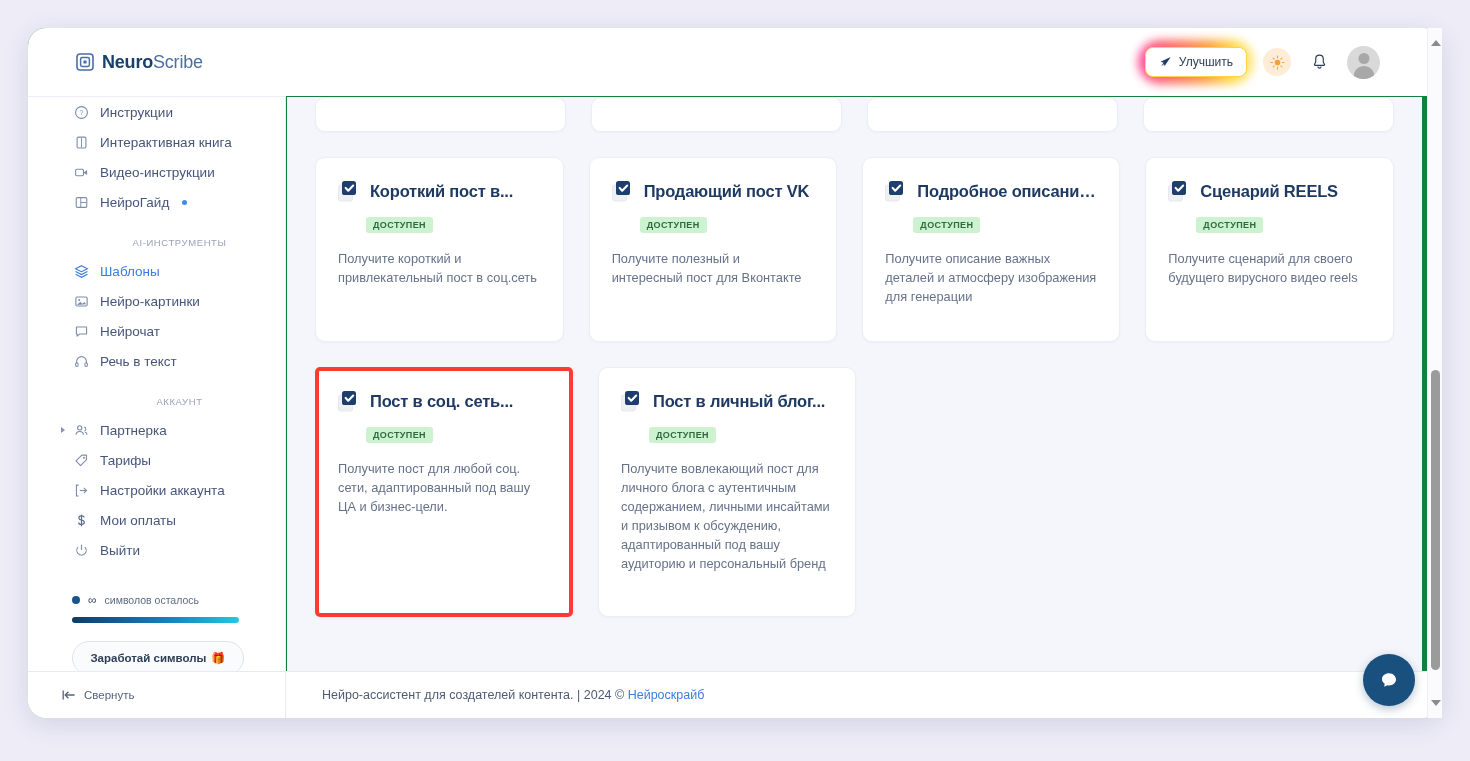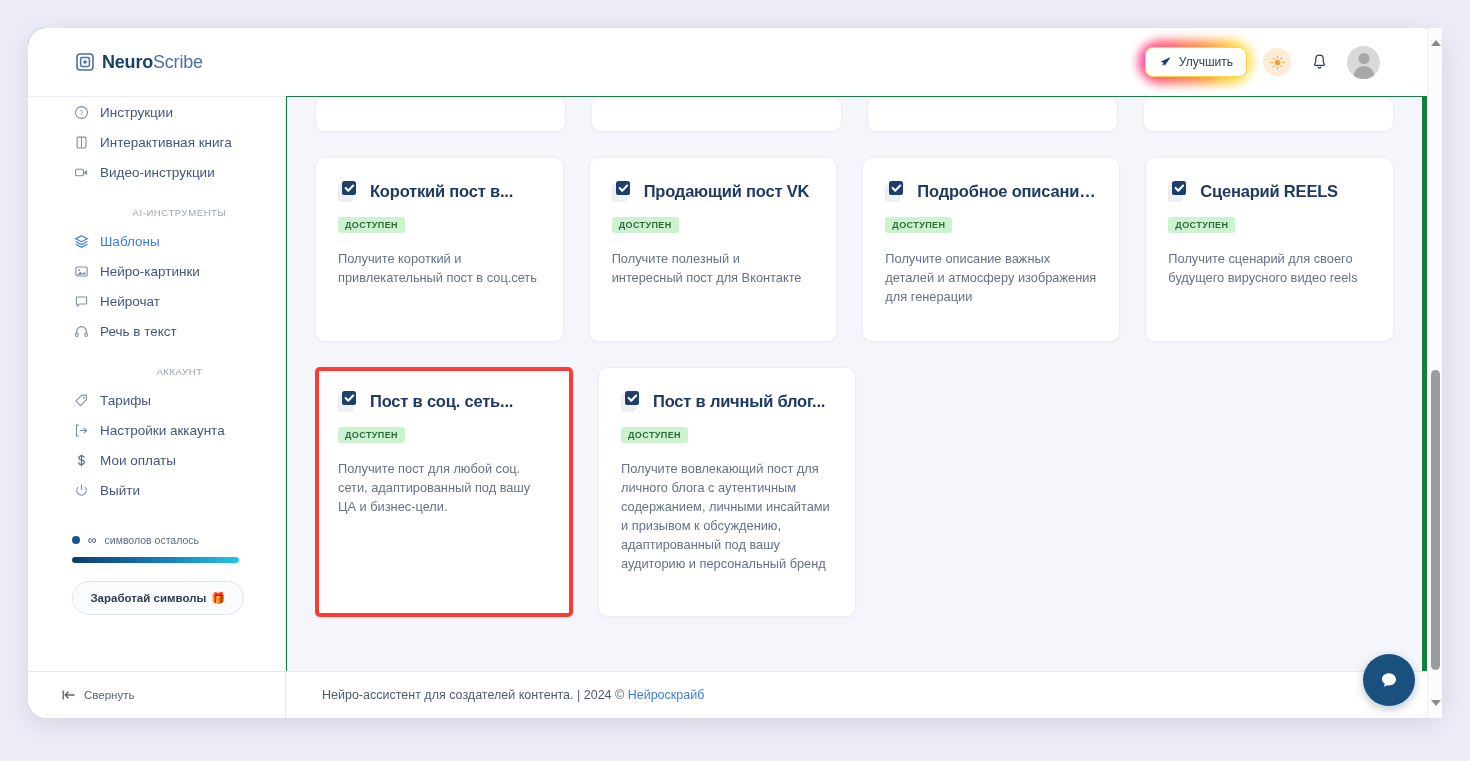--- a/index.html
+++ b/index.html
@@ -219,21 +219,21 @@
   .card-title {
     font-size: 16.5px; color: #1e3a63; font-weight: 700;
     letter-spacing: -.2px; white-space: nowrap;
     overflow: hidden; text-overflow: ellipsis;
   }
   .badge {
     display: inline-block; margin-top: 14px;
     background: #ccf2cf; color: #2f6a3c;
     font-size: 9px; font-weight: 700; letter-spacing: .4px;
     text-transform: uppercase;
-    padding: 3px 7px 3px 7px; border-radius: 3px;
+    padding: 3px 7px 3px 7px; border-radius: 3px; margin-left: 28px;
   }
   .card-desc {
     margin-top: 16px;
     font-size: 12.8px; line-height: 19px; color: #66718a;
   }
 
   
   #scroll-track {
     position: absolute; right: 28px; top: 28px;
     width: 15px; height: 690px;
@@ -339,20 +339,29 @@
         </div>
 
         <div class="nav-item">
           <svg class="ic" viewBox="0 0 16 16">
             <rect x="1.7" y="4.5" width="8.4" height="7" rx="1.3" fill="none" stroke="#7e8da9" stroke-width="1.2"></rect>
             <path d="M10.6 7.6 14 5.4v5.2l-3.4-2.2z" fill="#7e8da9"></path>
           </svg>
           <span class="nav-label">Видео-инструкции</span>
         </div>
 
+        <div class="nav-item">
+          <svg class="ic" viewBox="0 0 16 16">
+            <rect x="2.4" y="2.8" width="11.2" height="10.4" rx="1.3" fill="none" stroke="#7e8da9" stroke-width="1.2"></rect>
+            <line x1="7.2" y1="3.2" x2="7.2" y2="12.8" stroke="#7e8da9" stroke-width="1"></line>
+            <line x1="7.2" y1="8" x2="13.2" y2="8" stroke="#7e8da9" stroke-width="1"></line>
+          </svg>
+          <span class="nav-label">НейроГайд</span>
+          <span class="dot-badge"></span>
+        </div>
       </div>
 
       <div class="section-label">AI-ИНСТРУМЕНТЫ</div>
 
       <div class="nav-list">
         <div class="nav-item active">
           <svg class="ic" viewBox="0 0 16 16">
             <path d="M8 1.8 14.3 5 8 8.2 1.7 5z" fill="none" stroke="#3b7ddd" stroke-width="1.2"></path>
             <path d="M1.7 8 8 11.2 14.3 8" fill="none" stroke="#3b7ddd" stroke-width="1.2"></path>
             <path d="M1.7 11 8 14.2 14.3 11" fill="none" stroke="#3b7ddd" stroke-width="1.2"></path>
@@ -379,20 +388,30 @@
             <rect x="1.7" y="9.4" width="2.7" height="3.8" rx="1.2" fill="none" stroke="#7e8da9" stroke-width="1.1"></rect>
             <rect x="11.6" y="9.4" width="2.7" height="3.8" rx="1.2" fill="none" stroke="#7e8da9" stroke-width="1.1"></rect>
           </svg>
           <span class="nav-label">Речь в текст</span>
         </div>
       </div>
 
       <div class="section-label">АККАУНТ</div>
 
       <div class="nav-list">
+        <div class="nav-item">
+          <span class="expander"></span>
+          <svg class="ic" viewBox="0 0 16 16">
+            <circle cx="6.1" cy="5.2" r="2.3" fill="none" stroke="#7e8da9" stroke-width="1.2"></circle>
+            <path d="M2.2 12.6c0-2.2 1.7-3.6 3.9-3.6s3.9 1.4 3.9 3.6" fill="none" stroke="#7e8da9" stroke-width="1.2"></path>
+            <path d="M11 4.4a2.1 2.1 0 0 1 0 4.1" fill="none" stroke="#7e8da9" stroke-width="1.1"></path>
+            <path d="M11.5 9.6c1.4.3 2.4 1.4 2.4 2.9" fill="none" stroke="#7e8da9" stroke-width="1.1"></path>
+          </svg>
+          <span class="nav-label">Партнерка</span>
+        </div>
         <div class="nav-item">
           <svg class="ic" viewBox="0 0 16 16">
             <path d="M8.4 2.2H13.3v4.9L7 13.4 2.1 8.5z" fill="none" stroke="#7e8da9" stroke-width="1.2" stroke-linejoin="round"></path>
             <circle cx="10.6" cy="5" r="1.1" fill="#7e8da9"></circle>
           </svg>
           <span class="nav-label">Тарифы</span>
         </div>
         <div class="nav-item">
           <svg class="ic" viewBox="0 0 16 16">
             <path d="M5 2.2H2.6v11.6H5" fill="none" stroke="#7e8da9" stroke-width="1.2"></path>

